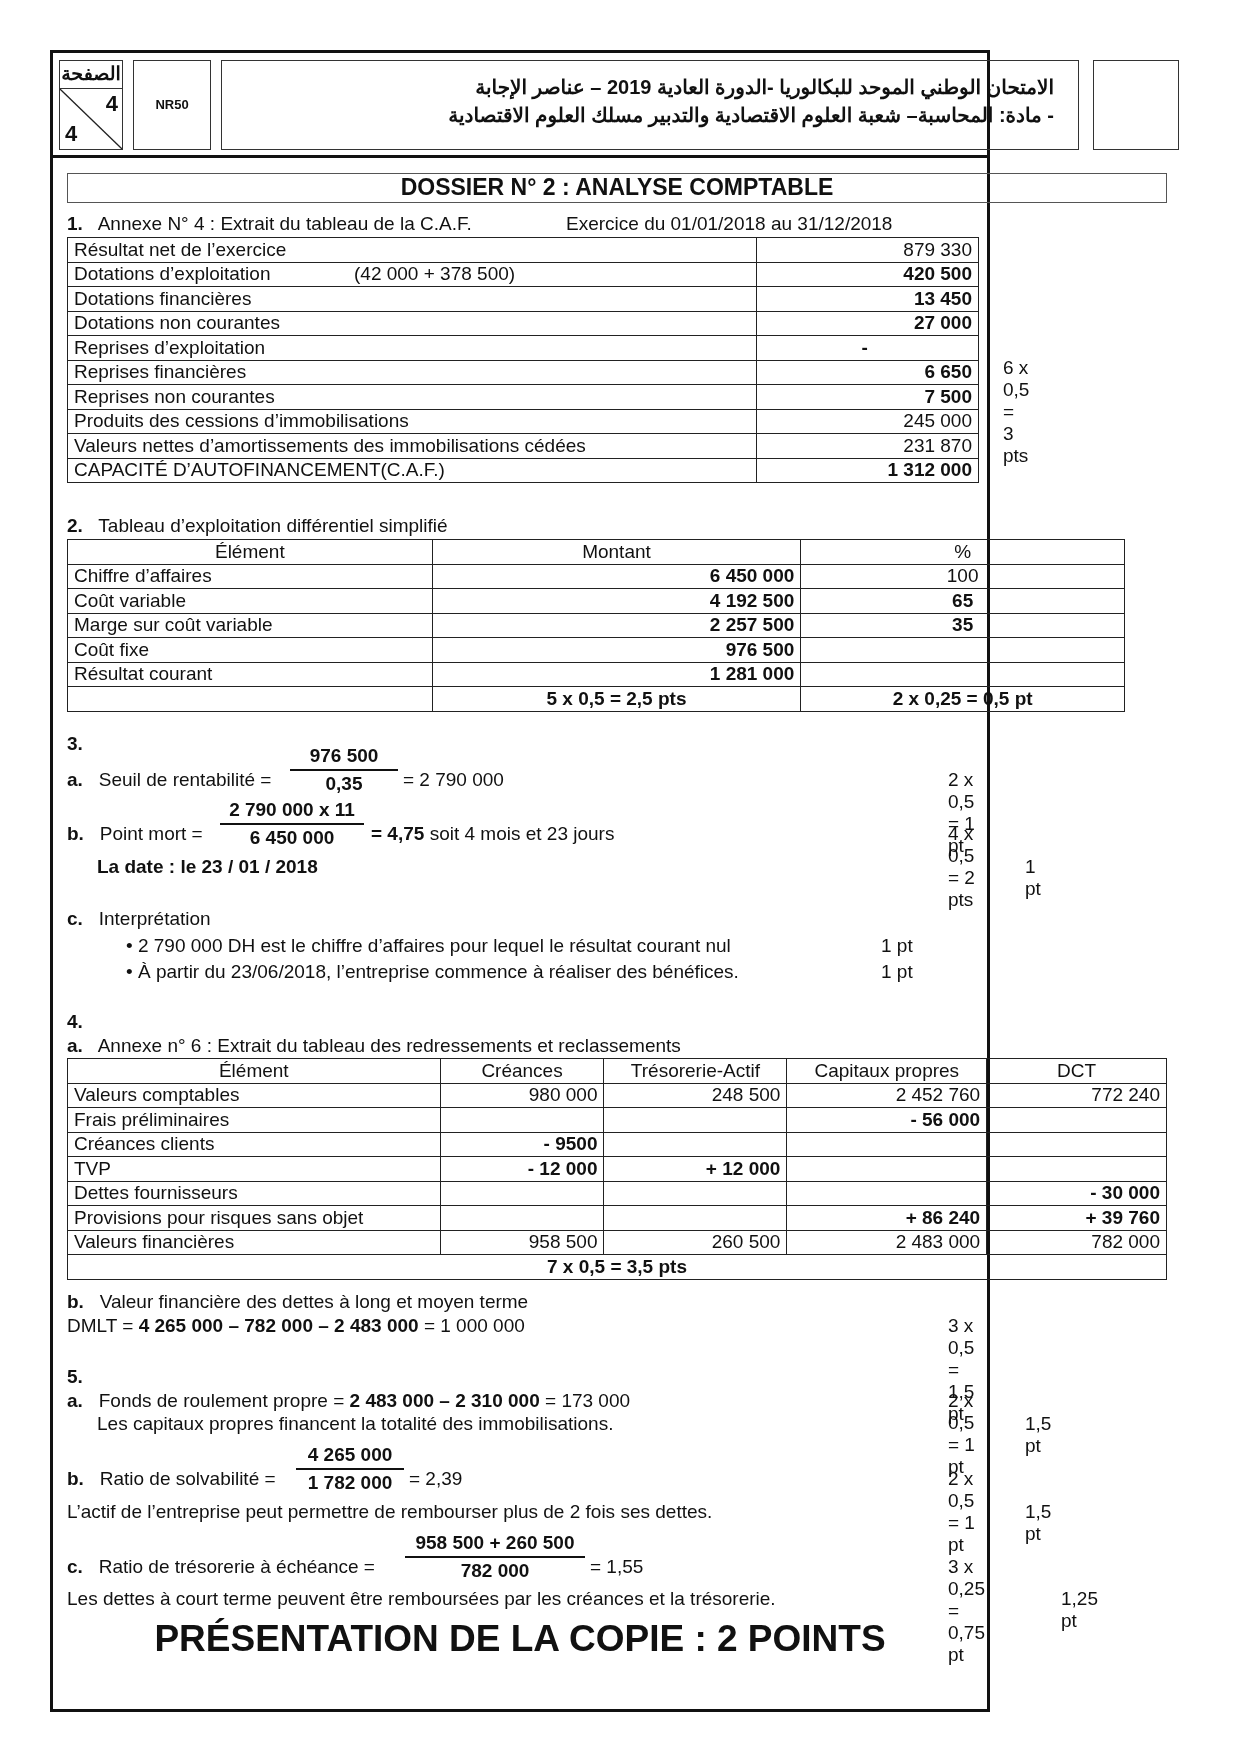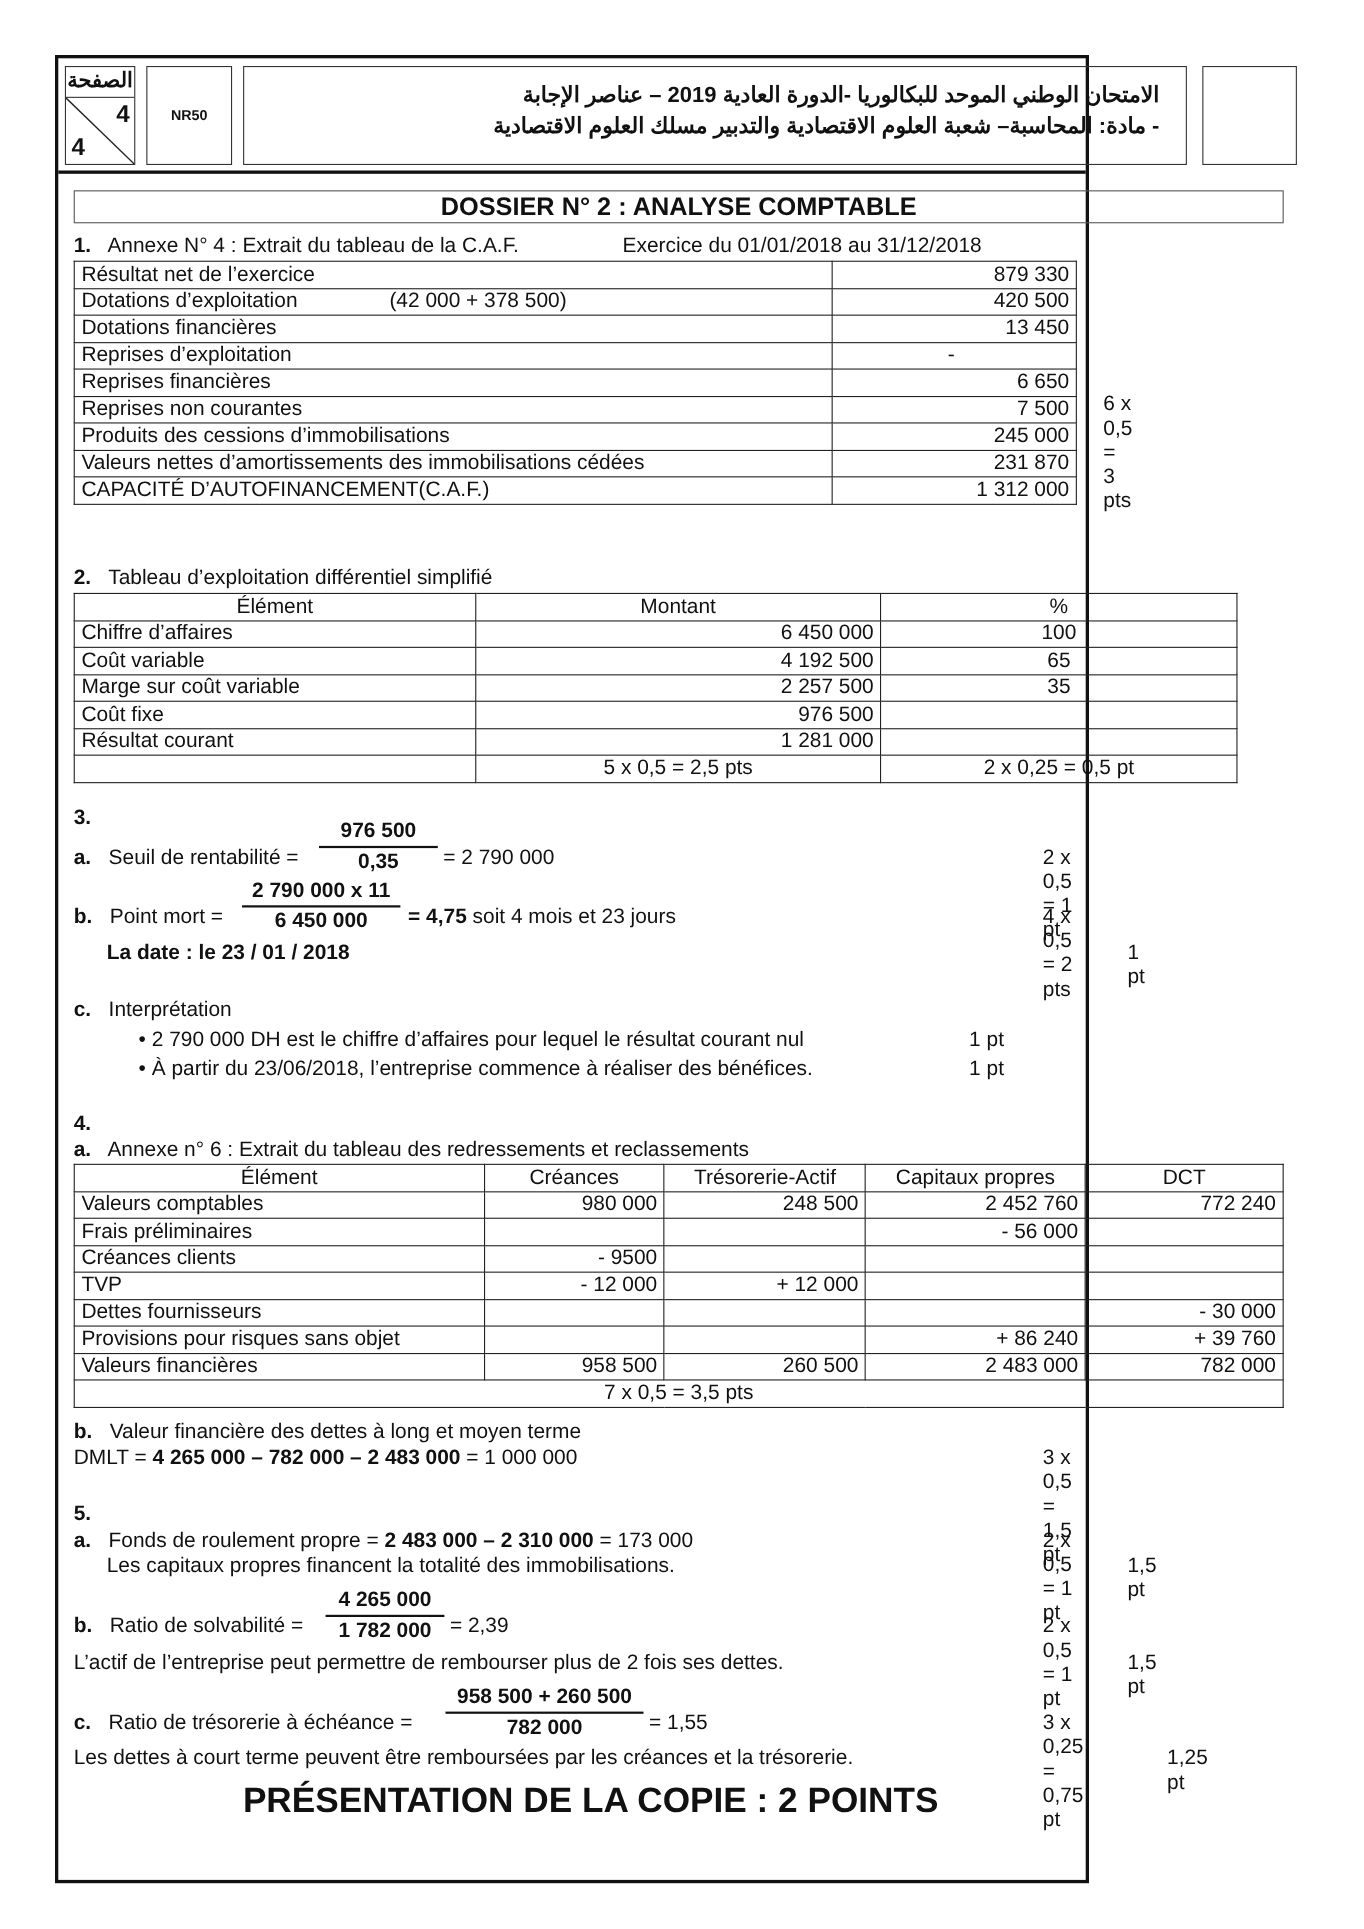--- a/index.html
+++ b/index.html
@@ -31,26 +31,26 @@
   .section-title {
     position: absolute; left: 14px; top: 120px; width: 1100px; height: 30px;
     border: 1.5px solid #555; text-align: center; font-weight: bold; font-size: 23px; line-height: 27px;
   }
   .abs { position: absolute; }
   .b { font-weight: bold; }
   table.t { position: absolute; border-collapse: collapse; font-size: 19px; }
   table.t td, table.t th { border: 1.3px solid #222; padding: 0 6px; height: 24.5px; line-height: 22px; font-weight: normal; }
   table.t td.r { text-align: right; }
   table.t td.c, table.t th { text-align: center; }
-  table.t td.bold { font-weight: normal; }
+  table.t td.bold { font-weight: bold; }
   .frac { position: absolute; text-align: center; font-weight: bold; }
   .frac .num { border-bottom: 2px solid #111; padding: 0 4px 2px; }
   .frac .den { padding-top: 2px; }
   .pts { position: absolute; font-weight: normal; }
-  .footer-title { position: absolute; left: 0; width: 100%; top: 1565px; text-align: center; font-weight: bold; font-size: 32px; margin-left: 17px; }
+  .footer-title { position: absolute; left: 0; width: 100%; top: 1565px; text-align: center; font-weight: bold; font-size: 37px; }
 </style>
 </head>
 <body>
 
 <div class="frame">
 
   <div class="header">
     <div class="hbox page-box">
       <div class="lbl">الصفحة</div>
       <svg viewBox="0 0 64 60" preserveAspectRatio="none">
@@ -86,20 +86,24 @@
         </tr>
         <tr>
           <td style="position: relative;"><span>Dotations d’exploitation</span><span style="position: absolute; left: 286px;">(42 000 + 378 500)</span></td>
           <td class="r bold">420 500</td>
         </tr>
         <tr>
           <td><span>Dotations financières</span></td>
           <td class="r bold">13 450</td>
         </tr>
         <tr>
+          <td><span>Dotations non courantes</span></td>
+          <td class="r bold">27 000</td>
+        </tr>
+        <tr>
           <td><span>Reprises d’exploitation</span></td>
           <td class="c bold" style="padding-left: 0px;">-</td>
         </tr>
         <tr>
           <td><span>Reprises financières</span></td>
           <td class="r bold">6 650</td>
         </tr>
         <tr>
           <td><span>Reprises non courantes</span></td>
           <td class="r bold">7 500</td>

